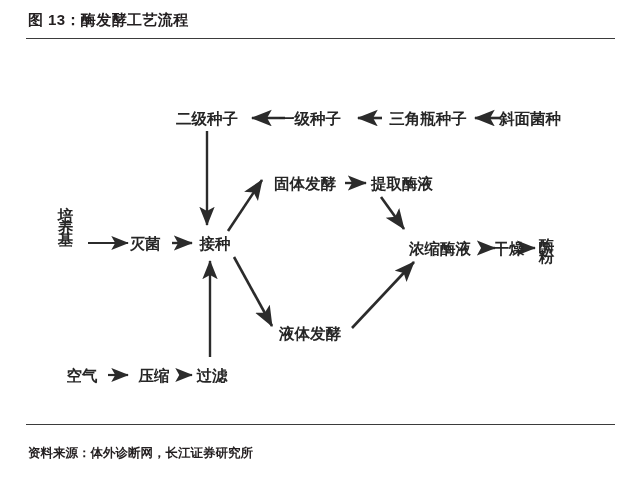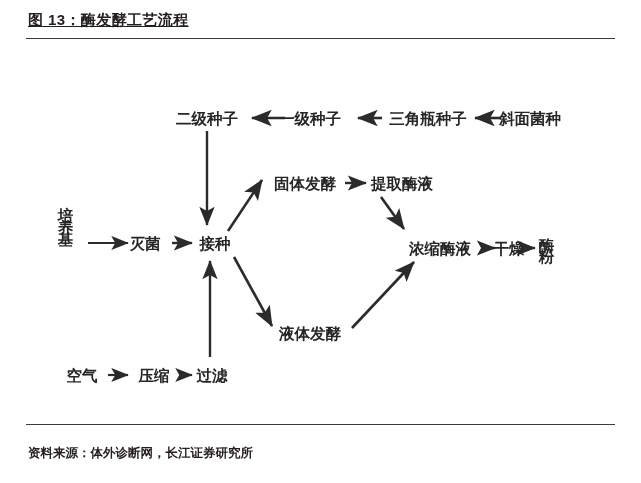--- a/index.html
+++ b/index.html
@@ -23,21 +23,20 @@
   }
   .fig-title {
     position: absolute;
     left: 28px;
     top: 11px;
     font-size: 15px;
     font-weight: bold;
     color: #231f20;
     letter-spacing: 0.4px;
     white-space: nowrap;
-    text-decoration: underline;
   }
   .rule-top {
     position: absolute;
     left: 26px;
     top: 38px;
     width: 589px;
     height: 1px;
     background: #3b3b3b;
   }
   .rule-bottom {

